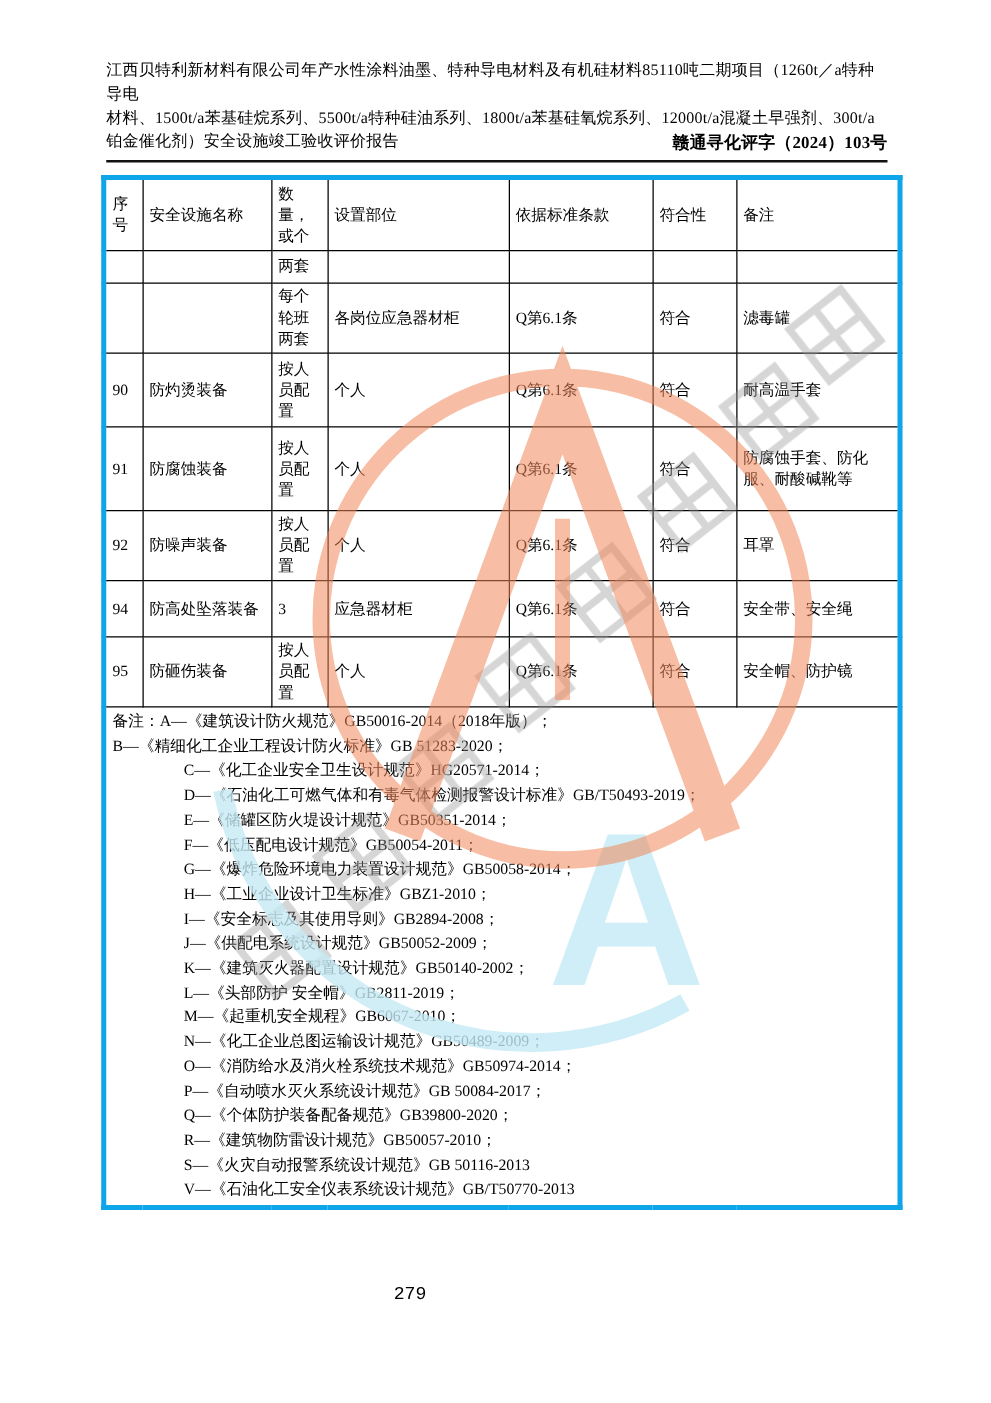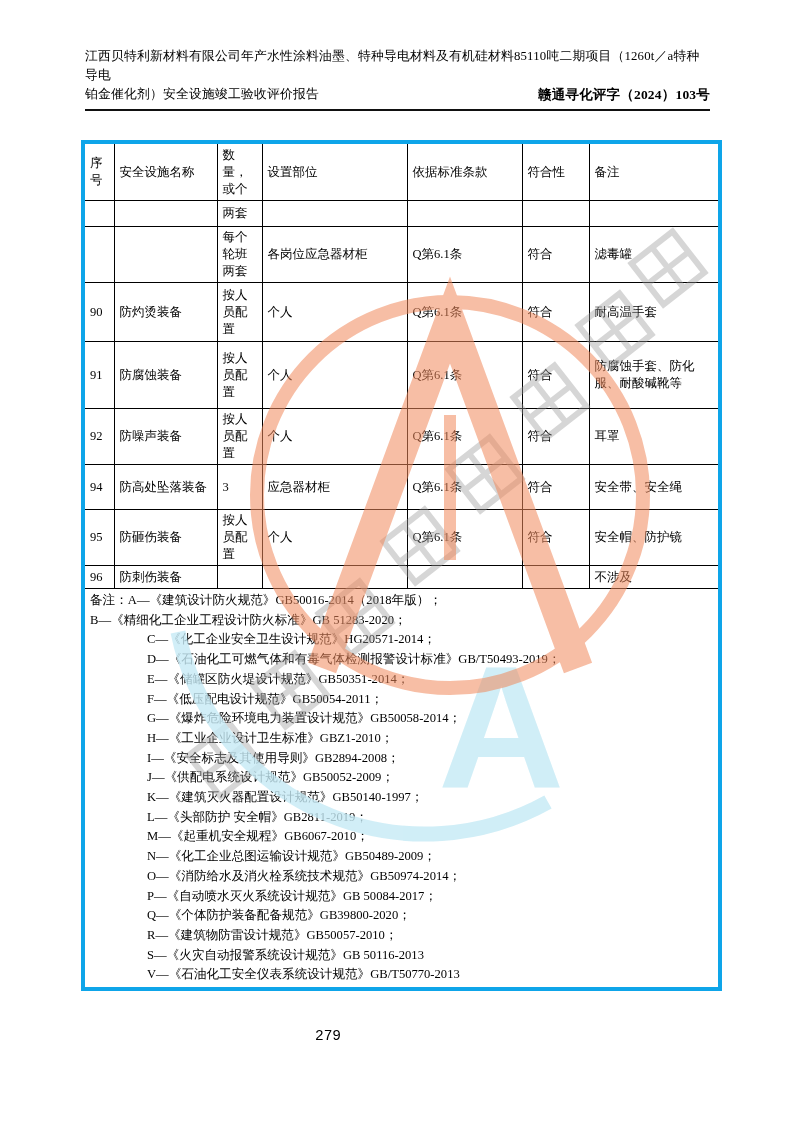--- a/index.html
+++ b/index.html
@@ -49,20 +49,21 @@
   
   svg.watermark{position:absolute;left:0;top:0;z-index:3;pointer-events:none;}
 </style>
 </head>
 <body>
 
 <div class="page">
 
   <div class="doc-header">
     <div class="h-line1">江西贝特利新材料有限公司年产水性涂料油墨、特种导电材料及有机硅材料85110吨二期项目（1260t／a特种导电</div>
+    <div class="h-line2">材料、1500t/a苯基硅烷系列、5500t/a特种硅油系列、1800t/a苯基硅氧烷系列、12000t/a混凝土早强剂、300t/a</div>
     <div class="h-line3">
       <span>铂金催化剂）安全设施竣工验收评价报告</span>
       <span class="doc-number">赣通寻化评字（2024）103号</span>
     </div>
   </div>
 
   <table class="main">
     <colgroup>
       <col style="width:31px">
         <col style="width:103px">
@@ -140,42 +141,33 @@
       </tr>
       <tr class="rh55">
         <td>95</td>
         <td>防砸伤装备</td>
         <td class="qty">按人员配置</td>
         <td>个人</td>
         <td>Q第6.1条</td>
         <td>符合</td>
         <td>安全帽、防护镜</td>
       </tr>
-      <tr class="rh24">
-        <td>96</td>
-        <td>防刺伤装备</td>
-        <td class="qty"></td>
-        <td></td>
-        <td></td>
-        <td></td>
-        <td>不涉及</td>
-      </tr>
       <tr>
         <td class="notes-cell" colspan="7">
           <div class="note-line">备注：A—《建筑设计防火规范》GB50016-2014（2018年版）；</div>
           <div class="note-line">B—《精细化工企业工程设计防火标准》GB 51283-2020；</div>
           <div class="note-line indent">C—《化工企业安全卫生设计规范》HG20571-2014；</div>
           <div class="note-line indent">D—《石油化工可燃气体和有毒气体检测报警设计标准》GB/T50493-2019；</div>
           <div class="note-line indent">E—《储罐区防火堤设计规范》GB50351-2014；</div>
           <div class="note-line indent">F—《低压配电设计规范》GB50054-2011；</div>
           <div class="note-line indent">G—《爆炸危险环境电力装置设计规范》GB50058-2014；</div>
           <div class="note-line indent">H—《工业企业设计卫生标准》GBZ1-2010；</div>
           <div class="note-line indent">I—《安全标志及其使用导则》GB2894-2008；</div>
           <div class="note-line indent">J—《供配电系统设计规范》GB50052-2009；</div>
-          <div class="note-line indent">K—《建筑灭火器配置设计规范》GB50140-1997；</div>
+          <div class="note-line indent">K—《建筑灭火器配置设计规范》GB50140-2002；</div>
           <div class="note-line indent">L—《头部防护 安全帽》GB2811-2019；</div>
           <div class="note-line indent">M—《起重机安全规程》GB6067-2010；</div>
           <div class="note-line indent">N—《化工企业总图运输设计规范》GB50489-2009；</div>
           <div class="note-line indent">O—《消防给水及消火栓系统技术规范》GB50974-2014；</div>
           <div class="note-line indent">P—《自动喷水灭火系统设计规范》GB 50084-2017；</div>
           <div class="note-line indent">Q—《个体防护装备配备规范》GB39800-2020；</div>
           <div class="note-line indent">R—《建筑物防雷设计规范》GB50057-2010；</div>
           <div class="note-line indent">S—《火灾自动报警系统设计规范》GB 50116-2013</div>
           <div class="note-line indent">V—《石油化工安全仪表系统设计规范》GB/T50770-2013</div>
         </td>

